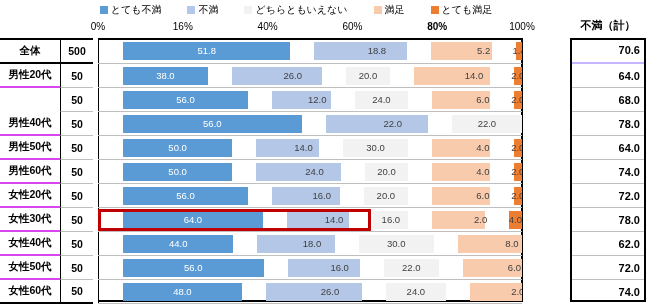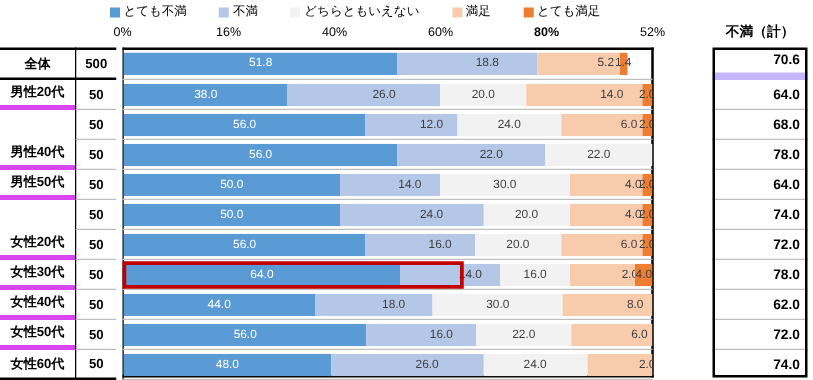--- a/index.html
+++ b/index.html
@@ -7,21 +7,21 @@
     width:650px;height:304px;
     background:#ffffff;
     font-family:"Liberation Sans","DejaVu Sans",sans-serif;
     color:#000;
     overflow:hidden;
   }
   .chart-root{position:relative;width:650px;height:304px;}
 
   
   .legend{
-    position:absolute;left:4px;top:2px;width:560px;height:16px;
+    position:absolute;left:16px;top:2px;width:560px;height:16px;
     display:flex;justify-content:center;align-items:center;gap:26px;
   }
   .legend-item{display:flex;align-items:center;gap:3px;}
   .legend-swatch{width:8px;height:8px;display:block;}
   .legend-label{font-size:10px;line-height:10px;color:#000;white-space:nowrap;}
 
   
   .axis{
     position:absolute;left:0;top:20px;height:14px;width:650px;
   }
@@ -42,21 +42,21 @@
   }
   .row{
     position:relative;width:650px;height:24px;box-sizing:border-box;text-decoration:underline;
   }
   .row.total{height:26px;}
 
   .cell-label{
     position:absolute;left:0;top:0;width:60px;height:100%;
     display:flex;align-items:center;justify-content:center;
     font-size:10.5px;font-weight:bold;color:#000;
-    border-bottom:4px solid #d946ef;box-sizing:border-box;
+    border-bottom:2px solid #d946ef;box-sizing:border-box;
   }
   .cell-n{
     position:absolute;left:60px;top:0;width:33px;height:100%;
     display:flex;align-items:center;justify-content:center;
     font-size:10.5px;font-weight:bold;color:#000;
     border-left:1px solid #000;border-bottom:1px solid #bfbfbf;
     box-sizing:border-box;
   }
   .row.total .cell-label{border-bottom:2px solid #000;border-top:2px solid #000;}
   .row.total .cell-n{border-bottom:2px solid #000;border-top:2px solid #000;}
@@ -67,21 +67,21 @@
     position:absolute;left:98px;top:0;width:424px;height:100%;
     border-left:1px solid #000;box-sizing:border-box;
   }
   .bar{
     position:absolute;left:0;top:3px;height:18px;width:100%;
     display:flex;overflow:hidden;
   }
   .row.total .bar{top:4px;height:18px;}
   .seg{
     height:100%;display:flex;align-items:center;justify-content:center;
-    font-size:9.5px;line-height:9.5px;white-space:nowrap;overflow:visible;
+    font-size:9.5px;line-height:9.5px;white-space:nowrap;overflow:visible;margin-left:24px;
   }
   .seg.s0{background:#5B9BD5;color:#ffffff;}
   .seg.s1{background:#B4C7E7;color:#3f3f3f;padding-left:32px;}
   .seg.s2{background:#F2F2F2;color:#3f3f3f;}
   .seg.s3{background:#F8CBAD;color:#3f3f3f;padding-left:44px;}
   .seg.s4{background:#ED7D31;color:#3f3f3f;}
 
   .row-sep{
     position:absolute;left:98px;right:128px;bottom:0;height:1px;
     background:#bfbfbf;
@@ -99,21 +99,21 @@
   }
 
   
   .cell-value{
     position:absolute;right:4px;top:0;width:76px;height:100%;
     display:flex;align-items:center;justify-content:flex-end;
     padding-right:6px;box-sizing:border-box;
     font-size:11px;font-weight:bold;color:#000;
     border-bottom:1px solid #bfbfbf;
   }
-  .row.total .cell-value{border-bottom:6px solid #c4b5fd;text-align:center;}
+  .row.total .cell-value{border-bottom:2px solid #c4b5fd;text-align:center;}
   .row.last .cell-value{border-bottom:none;}
   .value-col-frame{
     position:absolute;right:4px;top:38px;width:76px;height:264px;
     border:2px solid #000;box-sizing:border-box;pointer-events:none;
   }
   .corner-flag{
     position:absolute;left:0;top:0;width:0;height:0;
     border-top:7px solid #ffffff;border-right:7px solid transparent;
   }
 
@@ -150,21 +150,21 @@
         <span class="legend-label">とても満足</span>
       </div>
     </div>
 
   <div class="axis" id="axis">
       <div class="axis-tick" style="left: 98px;">0%</div>
       <div class="axis-tick" style="left: 182.8px;">16%</div>
       <div class="axis-tick" style="left: 267.6px;">40%</div>
       <div class="axis-tick" style="left: 352.4px;">60%</div>
       <div class="axis-tick" style="left: 437.2px; font-weight: bold;">80%</div>
-      <div class="axis-tick" style="left: 522px;">52%</div>
+      <div class="axis-tick" style="left: 522px;">100%</div>
     </div>
 
   <div class="right-header">不満（計）</div>
 
   <div class="plot-top-edge"></div>
   <div class="plot-bottom-edge"></div>
   <div class="plot-right-edge"></div>
 
   <div class="grid" id="grid">
       <div class="row total">
@@ -232,20 +232,21 @@
             <div class="seg s1" style="width: 14%;">14.0</div>
             <div class="seg s2" style="width: 30%;">30.0</div>
             <div class="seg s3" style="width: 4%;">4.0</div>
             <div class="seg s4" style="width: 2%;">2.0</div>
           </div>
         </div>
         <div class="row-sep"></div>
         <div class="cell-value">64.0<span class="corner-flag"></span></div>
       </div>
       <div class="row">
+        <div class="cell-label">男性60代</div>
         <div class="cell-n">50</div>
         <div class="bar-wrap">
           <div class="bar">
             <div class="seg s0" style="width: 50%;">50.0</div>
             <div class="seg s1" style="width: 24%;">24.0</div>
             <div class="seg s2" style="width: 20%;">20.0</div>
             <div class="seg s3" style="width: 4%;">4.0</div>
             <div class="seg s4" style="width: 2%;">2.0</div>
           </div>
         </div>

